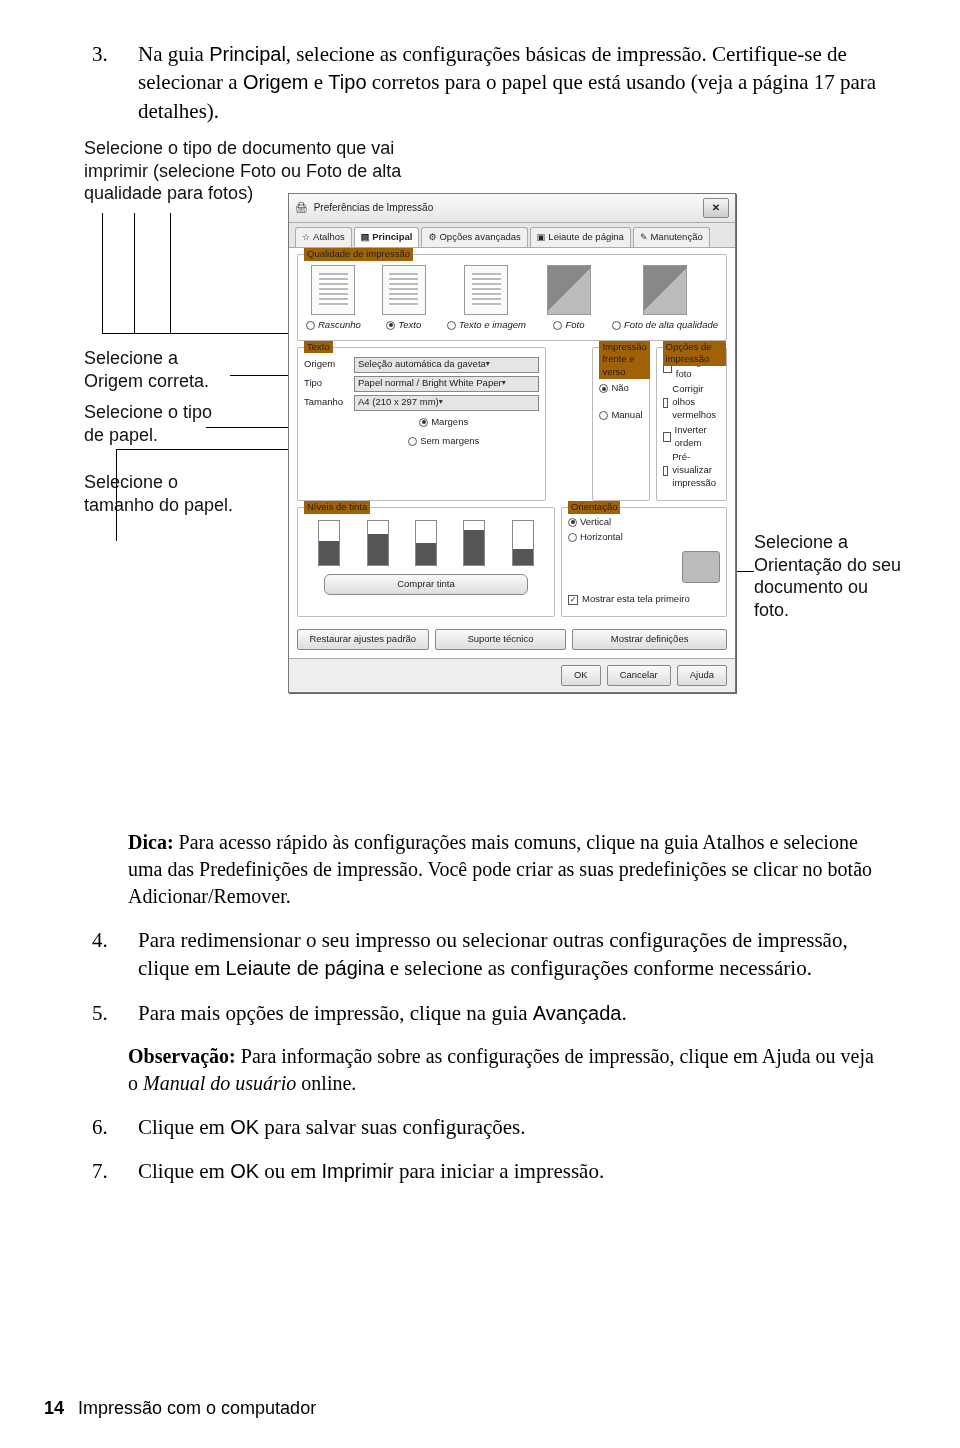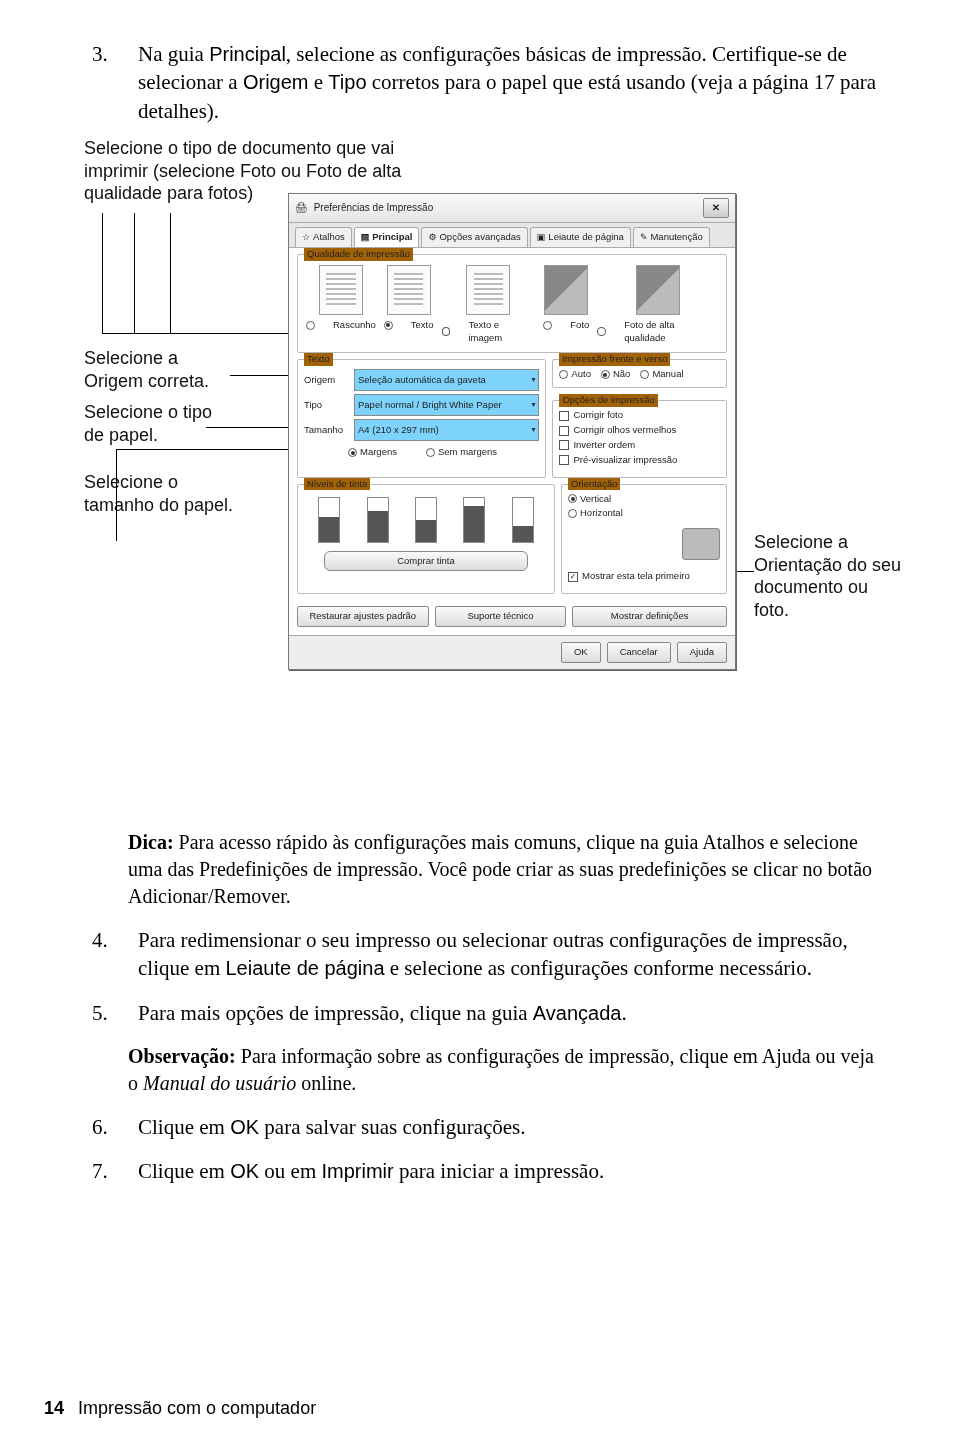--- a/index.html
+++ b/index.html
@@ -95,30 +95,30 @@
   .dlg-body { background: #fff; padding: 6px 8px 8px 8px; }
 
   .fieldset { border: 1px solid #bbb; border-radius: 2px; padding: 6px 6px 8px 6px; margin-bottom: 6px; position: relative; }
   .fieldset > .legend { position: absolute; top: -7px; left: 6px; background: #a16207; padding: 0 3px; font-size: 9.5px; color: #222; }
 
   .quality-row { display: flex; justify-content: space-between; gap: 8px; padding: 4px 2px 0 2px; }
   .qcol { display: flex; flex-direction: column; align-items: center; gap: 4px; }
   .thumb { width: 44px; height: 50px; border: 1px solid #999; background: #fafafa; display:flex; align-items:center; justify-content:center; overflow:hidden; }
   .thumb .lines { width: 70%; height: 70%; background: repeating-linear-gradient(#bbb 0 2px, #fff 2px 5px); }
   .thumb .photo { width:100%; height:100%; background: linear-gradient(135deg,#888 0 50%,#bbb 50% 100%); }
-  .qrad { display: flex; align-items: center; gap: 18px; font-size: 9.5px; }
+  .qrad { display: flex; align-items: center; gap: 3px; font-size: 9.5px; font-style: italic; }
   .qrad .r { width:9px; height:9px; border:1px solid #555; border-radius:50%; display:inline-flex; align-items:center; justify-content:center; background:#fff; }
   .qrad .r.sel::after { content:""; width:4px; height:4px; background:#333; border-radius:50%; }
 
   .two-col { display: flex; gap: 6px; }
   .two-col > .fieldset { flex: 1; }
 
   .frow { display:flex; align-items:center; gap:6px; margin:3px 0; font-size:9.5px; }
   .frow .flab { width: 44px; }
-  .combo { flex:1; border:1px solid #888; height:22px; background:#7dd3fc; display:flex; align-items:center; justify-content:space-between; padding:0 3px; }
+  .combo { flex:1; border:1px solid #888; height:16px; background:#e5e5e5; display:flex; align-items:center; justify-content:flex-start; padding:0 3px; }
   .combo .car { font-size:8px; color:#333; }
 
   .rad { display:flex; align-items:center; gap:3px; font-size:9.5px; margin:2px 0; }
   .rad .r { width:9px; height:9px; border:1px solid #555; border-radius:50%; display:inline-flex; align-items:center; justify-content:center; background:#fff; }
   .rad .r.sel::after { content:""; width:4px; height:4px; background:#333; border-radius:50%; }
   .chk { display:flex; align-items:center; gap:4px; font-size:9.5px; margin:2px 0; }
   .chk .c { width:10px; height:10px; border:1px solid #555; background:#fff; display:inline-flex; align-items:center; justify-content:center; font-size:8px; line-height:1; }
   .chk .c.sel::after { content:"✓"; }
 
   .bottom-row { display:flex; gap:6px; }
@@ -296,33 +296,33 @@
                 <span class="car">▾</span>
               </div>
           </div>
           <div class="frow">
             <span class="flab">Tamanho</span>
             <div class="combo">
                 <span>A4 (210 x 297 mm)</span>
                 <span class="car">▾</span>
               </div>
           </div>
-          <div class="frow" style="gap:29px; padding-left:44px;">
+          <div class="frow" style="gap:3px; padding-left:44px;flex-direction:column;">
             <div class="rad">
                 <span class="r sel"></span>
                 <span>Margens</span>
               </div>
             <div class="rad">
                 <span class="r"></span>
                 <span>Sem margens</span>
               </div>
           </div>
         </div>
 
-        <div style="flex:1; display:flex; flex-direction:column; gap:6px;">
+        <div style="flex:1; display:flex; flex-direction:row; gap:6px;margin-left:40px;">
           <div class="fieldset" style="padding-bottom:4px;">
             <span class="legend">Impressão frente e verso</span>
             <div style="display:flex; gap:10px; flex-wrap:wrap;">
               <div class="rad">
                   <span class="r"></span>
                   <span>Auto</span>
                 </div>
               <div class="rad">
                   <span class="r sel"></span>
                   <span>Não</span>

